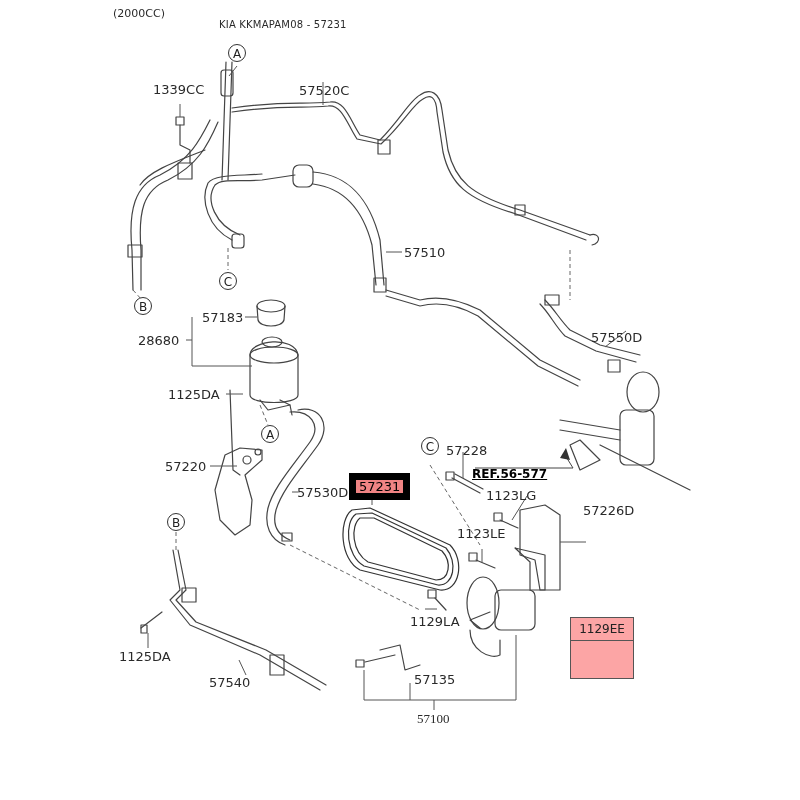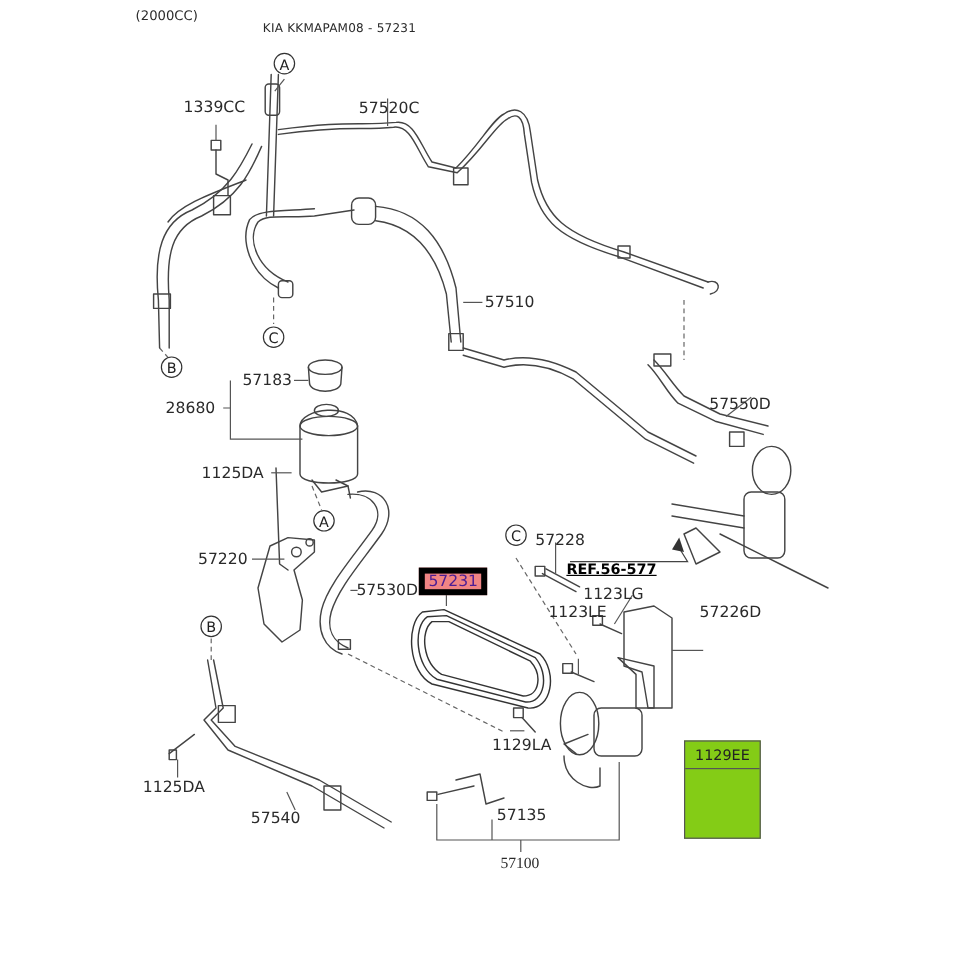--- a/index.html
+++ b/index.html
@@ -1,24 +1,24 @@
 <!DOCTYPE html>
 <html><head>
 <meta charset="utf-8">
 <style>
   html, body { margin:0; padding:0; background:#ffffff; }
   body { width:800px; height:800px; position:relative; overflow:hidden; font-family:"DejaVu Sans", sans-serif; color:#222; }
   .txt { position:absolute; font-size:13px; color:#2a2a2a; white-space:nowrap; line-height:1; }
   .hdr-engine { left:113px; top:8px; font-size:11px; }
   .hdr-title { left:219px; top:20px; font-size:10px; letter-spacing:0.2px; }
   .circ { position:absolute; width:18px; height:18px; border:1.2px solid #333; border-radius:50%; font-size:12px; text-align:center; line-height:18px; color:#222; background:#fff; box-sizing:border-box; }
-  .highlight { background:#f08484; border:5px solid #000000; color:#4c1d95; padding:0 3px; }
+  .highlight { background:#f08484; border:7px solid #000000; color:#000000; padding:0 3px; }
   .ref { text-decoration:underline; font-weight:bold; color:#000000; font-size:12px; }
   svg#art { position:absolute; left:0; top:0; width:800px; height:800px; }
-  .inset { position:absolute; left:570px; top:617px; width:64px; height:82px; border:1px solid #555; box-sizing:border-box; background:#84cc16; }
+  .inset { position:absolute; left:570px; top:617px; width:64px; height:62px; border:1px solid #555; box-sizing:border-box; background:#fca5a5; }
   .inset-head { height:22px; border-bottom:1px solid #555; font-size:12px; text-align:center; line-height:22px; }
 </style>
 </head>
 <body>
 
 <svg id="art" viewBox="0 0 800 800" xmlns="http://www.w3.org/2000/svg">
   <g fill="none" stroke="#444" stroke-width="1.2" stroke-linecap="round" stroke-linejoin="round">
 
     <g>
       <path d="M226,62 L222,180 M232,62 L228,180"></path>
@@ -198,21 +198,21 @@
 <div class="txt" style="left:404px;top:246px;">57510</div>
 <div class="txt" style="left:202px;top:311px;">57183</div>
 <div class="txt" style="left:138px;top:334px;">28680</div>
 <div class="txt" style="left:168px;top:388px;">1125DA</div>
 <div class="txt" style="left:165px;top:460px;">57220</div>
 <div class="txt" style="left:297px;top:486px;">57530D</div>
 <div class="txt highlight" style="left:349px;top:473px;">57231</div>
 <div class="txt" style="left:446px;top:444px;">57228</div>
 <div class="txt ref" style="left:472px;top:468px;">REF.56-577</div>
 <div class="txt" style="left:486px;top:489px;">1123LG</div>
-<div class="txt" style="left:457px;top:504px;">1123LE</div>
+<div class="txt" style="left:457px;top:527px;">1123LE</div>
 <div class="txt" style="left:583px;top:504px;">57226D</div>
 <div class="txt" style="left:591px;top:331px;">57550D</div>
 <div class="txt" style="left:410px;top:615px;">1129LA</div>
 <div class="txt" style="left:119px;top:650px;">1125DA</div>
 <div class="txt" style="left:209px;top:676px;">57540</div>
 <div class="txt" style="left:390px;top:673px;margin-left:24px;">57135</div>
 <div class="txt" style="left:417px;top:712px;font-family:Liberation Serif, serif;">57100</div>
 
 <div class="inset">
   <div class="inset-head">1129EE</div>

